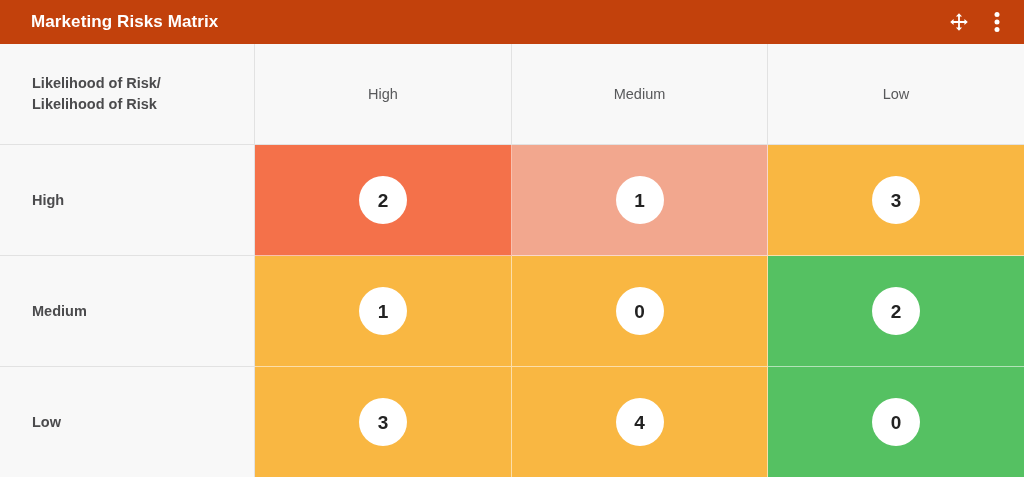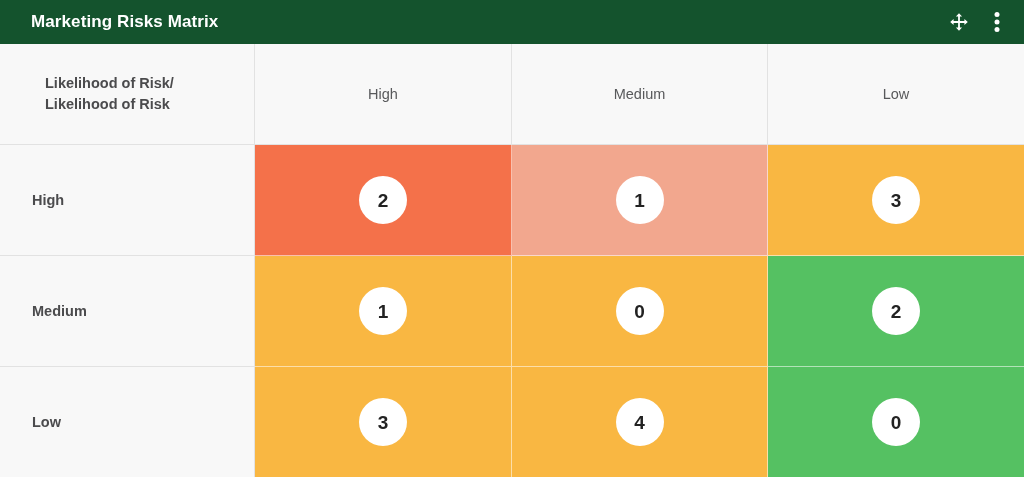--- a/index.html
+++ b/index.html
@@ -79,21 +79,21 @@
   
   .hcell {
     background: #f8f8f8;
     border-right: 1px solid #e2e2e2;
     border-bottom: 1px solid #e2e2e2;
     color: #58595b;
     font-size: 14.5px;
   }
   .corner-cell {
     justify-content: flex-start;
-    padding-left: 45px;
+    padding-left: 32px;
     padding-right: 10px;
     font-weight: bold;
     line-height: 1.45;
     color: #4b4b4d;
     font-size: 14.5px;
   }
   .col-head {
     font-weight: normal;
     color: #58595b;
     font-size: 14.5px;
@@ -128,21 +128,21 @@
     font-weight: bold;
     line-height: 1;
     box-shadow: 0 0 0 0 rgba(0,0,0,0);
   }
 </style>
 </head>
 <body>
 
 <div class="widget">
 
-  <div class="widget-header" style="background: #14532d;">
+  <div class="widget-header" style="background: #c2410c;">
     <div class="widget-title" style="color: rgb(255, 255, 255);">Marketing Risks Matrix</div>
     <div class="header-actions">
       <div class="icon-btn" title="Move">
         <svg width="20" height="20" viewBox="0 0 20 20" aria-hidden="true">
           <g fill="#ffffff">
             <path d="M10 1.2 L13.1 4.6 L10.9 4.6 L10.9 9.1 L15.4 9.1 L15.4 6.9 L18.8 10 L15.4 13.1 L15.4 10.9 L10.9 10.9 L10.9 15.4 L13.1 15.4 L10 18.8 L6.9 15.4 L9.1 15.4 L9.1 10.9 L4.6 10.9 L4.6 13.1 L1.2 10 L4.6 6.9 L4.6 9.1 L9.1 9.1 L9.1 4.6 L6.9 4.6 Z"></path>
           </g>
         </svg>
       </div>
       <div class="icon-btn" title="More options">

